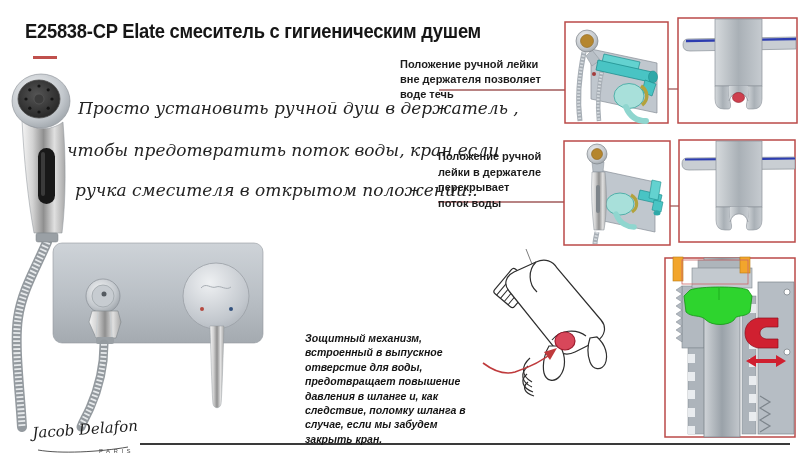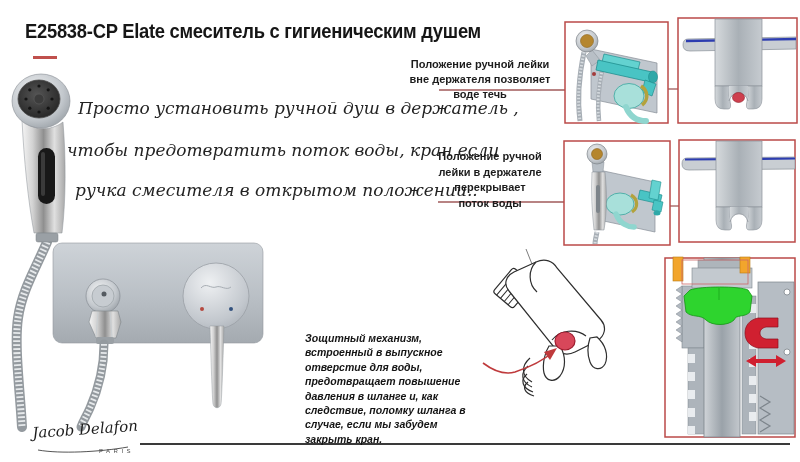--- a/index.html
+++ b/index.html
@@ -7,21 +7,21 @@
         font-family:"Liberation Sans",sans-serif;color:#1a1a1a;}
   .abs{position:absolute;}
   #title{left:25px;top:20px;font-size:20px;font-weight:bold;letter-spacing:-0.3px;
          transform:scaleX(0.92);transform-origin:left center;white-space:nowrap;color:#161616;}
   #title-underline{left:33px;top:56px;width:24px;height:3px;background:#c0504d;}
   .intro-line{font-family:"DejaVu Serif","Liberation Serif",serif;font-style:italic;
               font-size:17px;color:#232323;white-space:nowrap;}
   #intro1{left:78px;top:98px;text-align:right;}
   #intro2{left:67px;top:140px;}
   #intro3{left:75px;top:180px;}
-  .callout{font-size:11px;font-weight:bold;line-height:15px;color:#1c1c1c;text-align:center;}
+  .callout{font-size:11px;font-weight:bold;line-height:15px;color:#1c1c1c;}
   #callout-out{left:400px;top:57px;width:160px;}
   #callout-in{left:438px;top:149px;width:104px;line-height:15.5px;}
   #protection{left:305px;top:331px;width:180px;font-size:10.5px;font-weight:bold;
               font-style:italic;line-height:14.4px;color:#141414;}
   #brand{left:33px;top:424px;width:140px;height:36px;}
   #brand-script{font-family:"DejaVu Serif","Liberation Serif",serif;font-style:italic;
                 font-size:15px;color:#1d1d1d;transform:rotate(-4deg);transform-origin:left bottom;
                 white-space:nowrap;}
   #brand-city{position:absolute;left:66px;top:24px;font-size:6px;letter-spacing:3.5px;color:#4a4a4a;}
   svg{position:absolute;left:0;top:0;}

